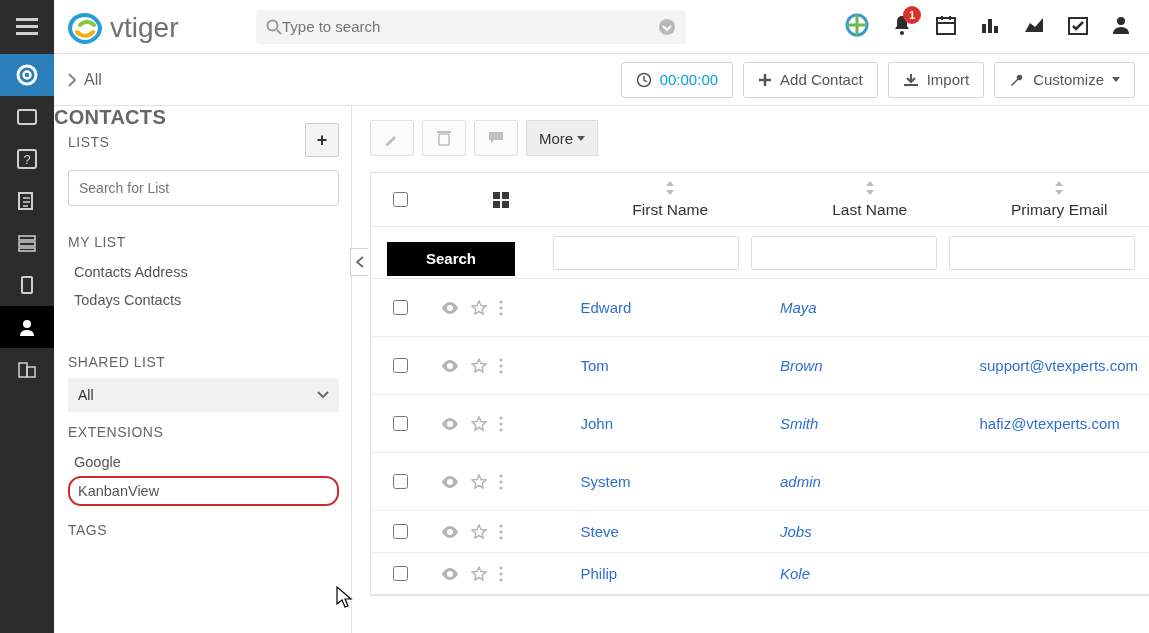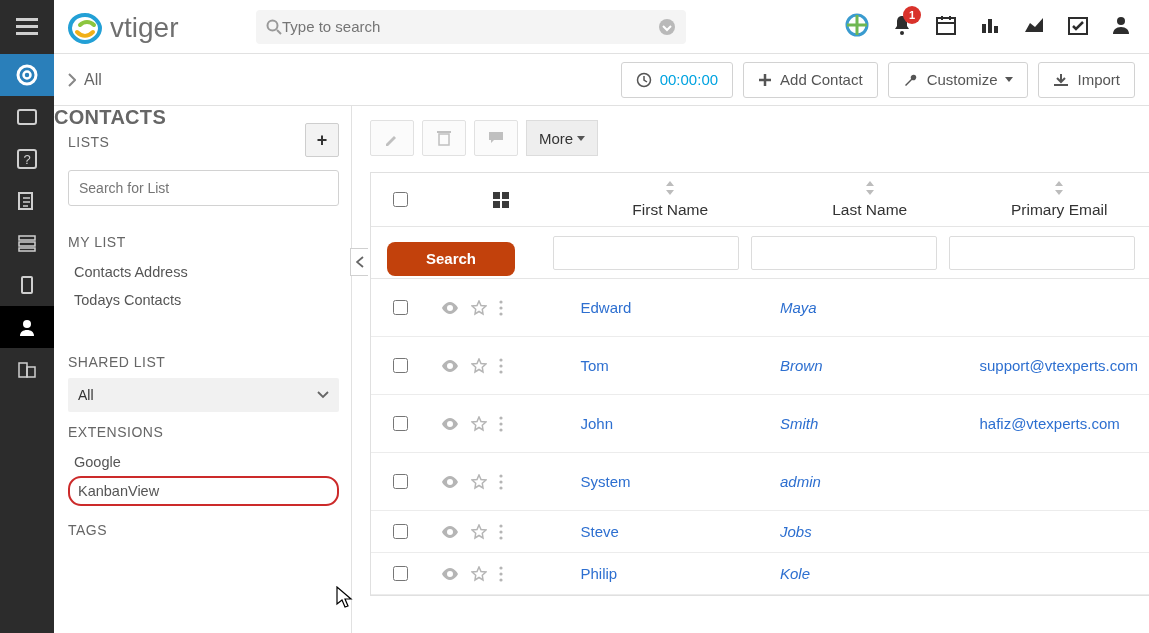--- a/index.html
+++ b/index.html
@@ -44,21 +44,21 @@
     .toolbtn { width:44px; height:36px; border:1px solid #e1e1e1; background:#fbfbfb; border-radius:2px; display:flex; align-items:center; justify-content:center; cursor:pointer; color:#b8b8b8; }
     .morebtn { height:36px; border:1px solid #dcdcdc; background:#eeeeee; padding:0 12px; display:inline-flex; align-items:center; gap:4px; font-size:15px; cursor:pointer; color:#333;}
     .tablewrap { margin-top:16px; border:1px solid #e0e0e0; border-right:none; }
     .thead { display:flex; align-items:center; height:54px; border-bottom:1px solid #e5e5e5; }
     .th { padding:0 10px; color:#333; font-size:15.5px; display:flex; align-items:center; gap:6px;flex-direction:column; }
     .th.check { width:60px; justify-content:center; }
     .th.grid { width:140px; }
     .th.fn { width:200px; } .th.ln { width:200px; } .th.pe { width:180px; }
     .sorticon svg{ display:block;}
     .searchrow { display:flex; align-items:center; height:52px; border-bottom:1px solid #e5e5e5; padding:0 10px; gap:12px; }
-    .searchbtn { background:#c2410c; color:#fff; border:none; height:34px; width:128px; font-size:15px; font-weight:600; border-radius:8px; cursor:pointer; margin-left:6px;margin-top:12px;}
+    .searchbtn { background:#000000; color:#fff; border:none; height:34px; width:128px; font-size:15px; font-weight:600; border-radius:0; cursor:pointer; margin-left:6px;margin-top:12px;}
     .searchrow input { height:34px; border:1px solid #dcdcdc; border-radius:2px; padding:0 8px; outline:none; }
     .searchrow input.fn{width:186px;} .searchrow input.ln{width:186px;} .searchrow input.pe{width:186px;}
     .row { display:flex; align-items:center; min-height:58px; border-bottom:1px solid #ececec; padding:6px 0;}
     .row.small { min-height:42px; }
     .cell { padding:0 10px; font-size:15px; }
     .cell.check{width:60px; display:flex; justify-content:center;}
     .cell.actions{width:140px; display:flex; gap:12px; align-items:center; color:#b5b5b5;}
     .cell.fn{width:200px;} .cell.ln{width:200px;font-style:italic;} .cell.pe{width:180px; word-break:break-all;}
     .link { color:#2d6fd0; text-decoration:none; cursor:pointer; }
     input[type=checkbox]{ width:15px; height:15px; border:1px solid #bfbfbf; cursor:pointer;}
@@ -199,31 +199,31 @@
         <span>00:00:00</span>
       </button>
     <button class="btn">
         <svg width="14" height="14">
           <path d="M7 1v12M1 7h12" stroke="#555" stroke-width="2.5"></path>
         </svg>
         <span>Add Contact</span>
       </button>
     <button class="btn">
         <svg width="16" height="14">
+          <path d="M8 1v7M4 5l4 4 4-4" stroke="#555" stroke-width="2" fill="none"></path>
+          <rect x="1" y="11" width="14" height="2" fill="#555"></rect>
+        </svg>
+        <span>Import</span>
+      </button>
+    <button class="btn">
+        <svg width="16" height="14">
           <path d="M13 3a3 3 0 0 1-4 4L3 13l-1-1 6-6a3 3 0 0 1 4-4z" fill="#555"></path>
         </svg>
         <span>Customize</span> 
         <span class="caret"></span>
-      </button>
-    <button class="btn">
-        <svg width="16" height="14">
-          <path d="M8 1v7M4 5l4 4 4-4" stroke="#555" stroke-width="2" fill="none"></path>
-          <rect x="1" y="11" width="14" height="2" fill="#555"></rect>
-        </svg>
-        <span>Import</span>
       </button>
   </div>
 </div>
 
 <div class="main">
   <div class="sidepanel">
     <div class="lists-head">
       <h5>LISTS</h5>
       <div class="addlist">+</div>
     </div>

